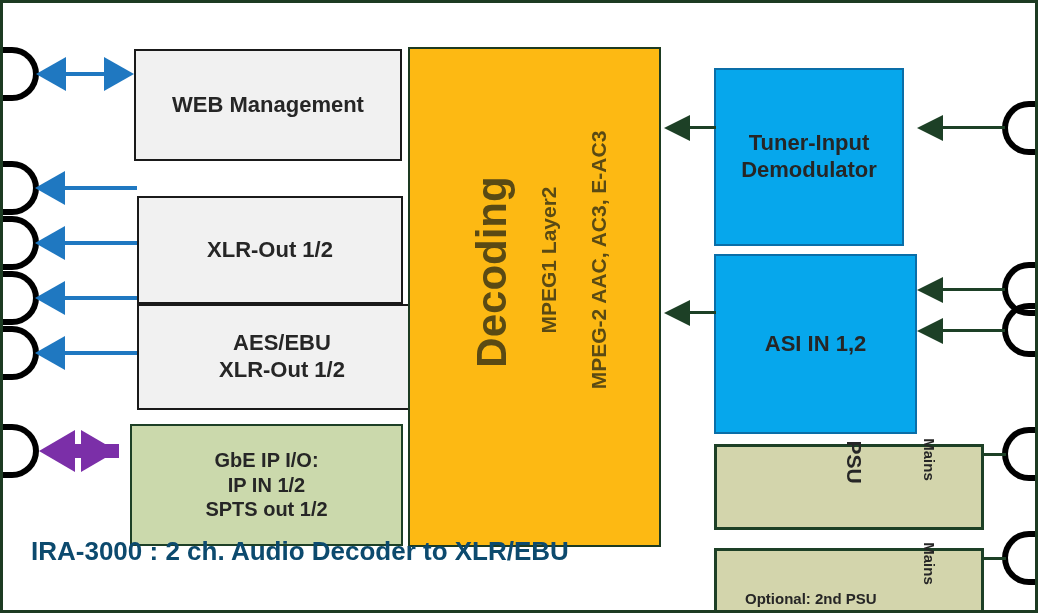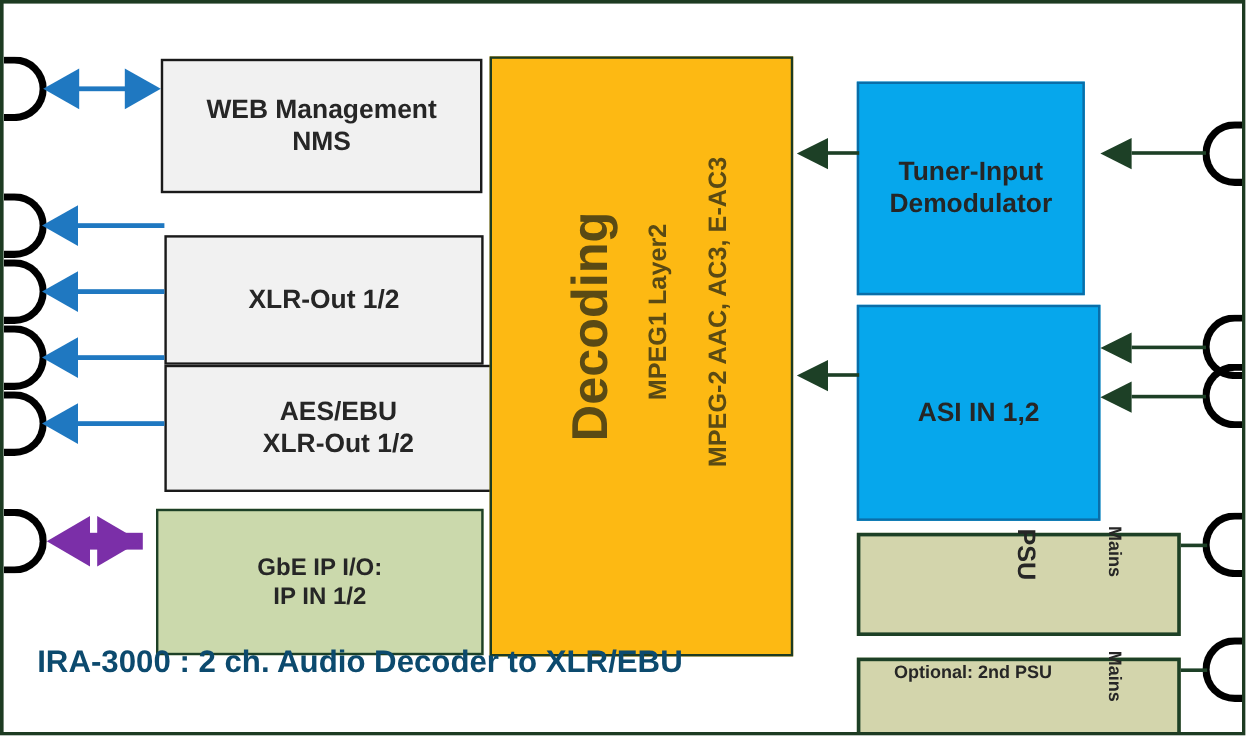--- a/index.html
+++ b/index.html
@@ -91,20 +91,21 @@
   .mains-label {
     font-size: 15px;
     color: #262626;
   }
   .opt-psu-label {
     position: absolute;
     font-size: 15px;
     font-weight: bold;
     color: #262626;
     white-space: nowrap;
+    margin-top: 38px;
   }
 
   
   .caption {
     position: absolute;
     font-size: 26px;
     font-weight: bold;
     color: #0c4a6e;
     white-space: nowrap;
   }
@@ -173,39 +174,39 @@
   }
 </style>
 </head>
 <body>
 
 <div id="canvas">
 
   <div class="block grey" style="left:131px; top:14px; width:268px; height:112px;">
     <div>
       <div>WEB Management</div>
-      <div>NMS</div>
     </div>
   </div>
 
   <div class="block grey" style="left:134px; top:161px; width:266px; height:108px;">
     <div>XLR-Out 1/2</div>
   </div>
 
   <div class="block grey" style="left:134px; top:269px; width:290px; height:106px;">
     <div>
       <div>AES/EBU</div>
       <div>XLR-Out 1/2</div>
     </div>
   </div>
 
   <div class="block gbe" style="left:127px; top:389px; width:273px; height:122px;">
     <div>
       <div>GbE IP I/O:</div>
       <div>IP IN 1/2</div>
+      <div>SPTS out 1/2</div>
     </div>
   </div>
 
   <div class="block orange" style="left:405px; top:12px; width:253px; height:500px;">
   </div>
   <div class="rot-wrap rot-ccw decoding-title" style="left:379px; top:245px; width:220px; text-align:center;">Decoding</div>
   <div class="rot-wrap rot-ccw decoding-sub" style="left:436px; top:245px; width:220px; text-align:center;">MPEG1 Layer2</div>
   <div class="rot-wrap rot-ccw decoding-sub" style="left:466px; top:245px; width:260px; text-align:center;">MPEG-2 AAC, AC3, E-AC3</div>
 
   <div class="block cyan" style="left:711px; top:33px; width:190px; height:178px;">

